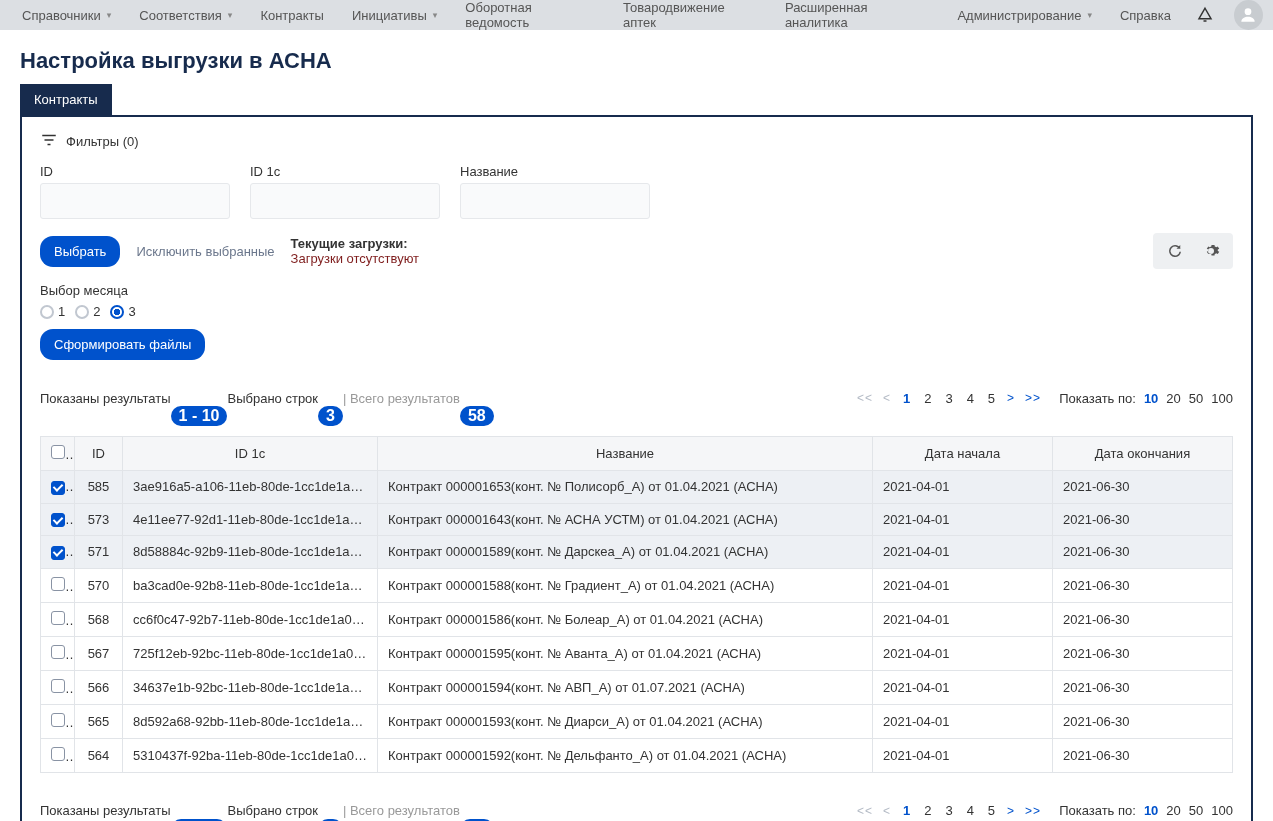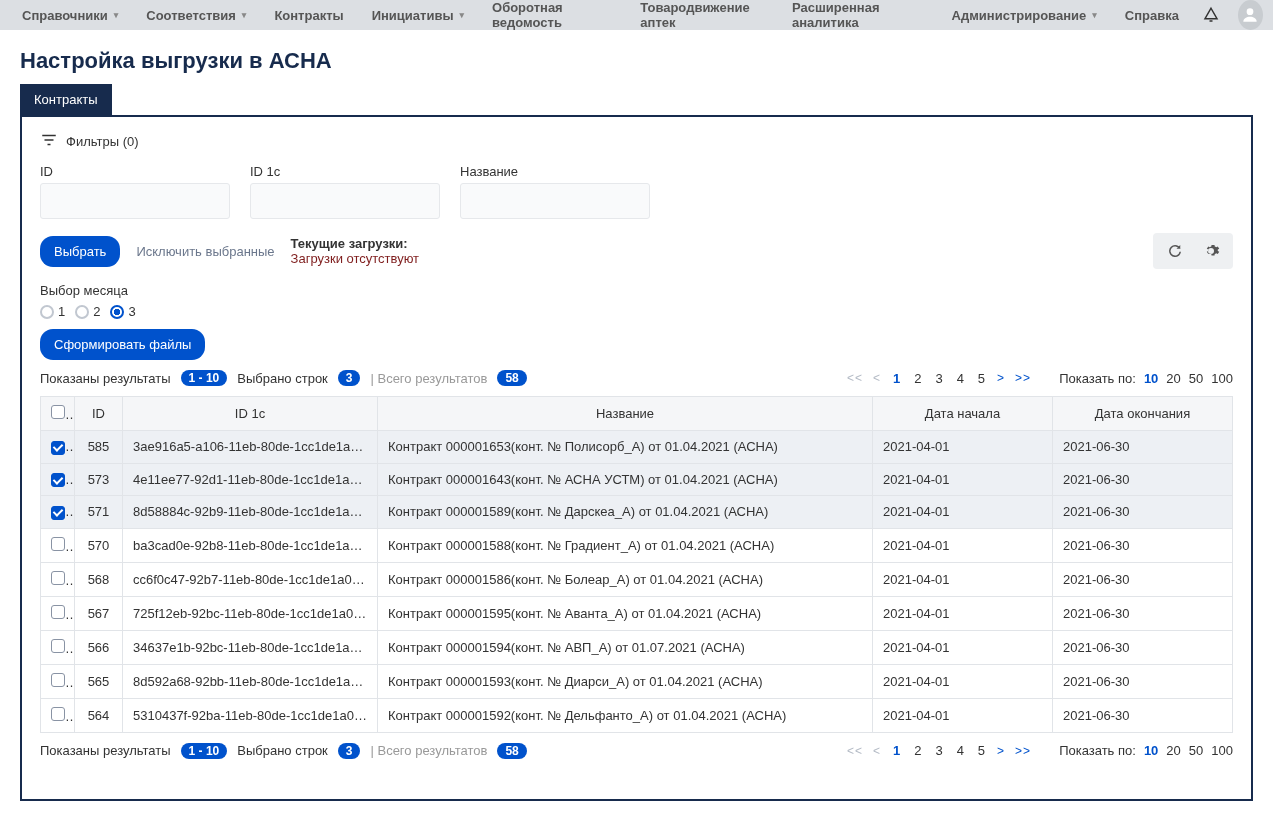--- a/index.html
+++ b/index.html
@@ -1,20 +1,20 @@
 <!DOCTYPE html>
 <html><head>
 <meta charset="utf-8">
 <style>
   * { box-sizing: border-box; margin: 0; padding: 0; }
   body { font-family: Arial, Helvetica, sans-serif; font-size: 13px; color: #333; background: #fff; }
   
   
   .topnav { background: #dcdfe3; height: 30px; display: flex; align-items: center; padding: 0 10px; gap: 4px; }
-  .topnav-item { padding: 6px 12px; color: #555; cursor: pointer; font-size: 13px; display: flex; align-items: center; gap: 6px; font-weight: bold; }
+  .topnav-item { padding: 6px 12px; color: #555; cursor: pointer; font-size: 13px; display: flex; align-items: center; gap: 6px; }
   .topnav-item .chev { font-size: 9px; color: #888; }
   .topnav-spacer { flex: 1; }
   .topnav-icon { width: 30px; height: 30px; display: flex; align-items: center; justify-content: center; cursor: pointer; }
   .avatar { width: 30px; height: 30px; border-radius: 50%; background: #c8ccd0; display: flex; align-items: center; justify-content: center; margin-left: 10px; }
   .avatar svg { width: 20px; height: 20px; fill: #fff; }
   .bell svg { width: 18px; height: 18px; fill: none; stroke: #333; stroke-width: 2; }
   
   
   .page { padding: 10px 20px 20px 20px; }
   h1 { font-size: 22px; font-weight: 700; color: #172b4d; margin: 8px 0 10px 0; }
@@ -41,22 +41,22 @@
   .action-icon { width: 32px; height: 28px; display: flex; align-items: center; justify-content: center; cursor: pointer; }
   .action-icon svg { width: 18px; height: 18px; fill: #555; }
   
   .month-label { font-size: 13px; color: #333; margin-bottom: 6px; }
   .month-row { display: flex; align-items: center; gap: 10px; margin-bottom: 10px; }
   .radio { display: flex; align-items: center; gap: 4px; cursor: pointer; }
   .radio .dot { width: 14px; height: 14px; border: 2px solid #c1c7d0; border-radius: 50%; display: inline-block; }
   .radio.selected .dot { border-color: #0052cc; background: radial-gradient(circle, #0052cc 0 45%, #fff 50% 100%); }
   .radio span.lbl { font-size: 13px; color: #333; }
   
-  .summary-row { display: flex; align-items: center; gap: 10px; margin: 10px 0; font-size: 13px; color: #333; flex-wrap: wrap; }
-  .badge { background: #0052cc; color: #fff; border-radius: 10px; padding: 1px 8px; font-size: 12px; font-weight: 700; display: inline-block; }
+  .summary-row { display: flex; align-items: center; margin: 10px 0; font-size: 13px; color: #333; flex-wrap: wrap; }
+  .badge { background: #0052cc; color: #fff; border-radius: 10px; padding: 1px 8px; font-size: 16px; font-weight: 700; display: inline-block; margin-top: 36px; }
   .summary-sep { color: #999; }
   .summary-spacer { flex: 1; }
   .pager { display: flex; align-items: center; gap: 10px; font-size: 13px; }
   .pager .pg { cursor: pointer; color: #333; padding: 0 2px; }
   .pager .pg.current { color: #0052cc; font-weight: 700; }
   .pager .nav { color: #b3bac5; cursor: pointer; font-size: 12px; letter-spacing: 1px; }
   .pager .nav.active { color: #0052cc; }
   .showby { display: flex; align-items: center; gap: 8px; font-size: 13px; margin-left: 18px; }
   .showby .opt { cursor: pointer; color: #333; }
   .showby .opt.current { color: #0052cc; font-weight: 700; }

